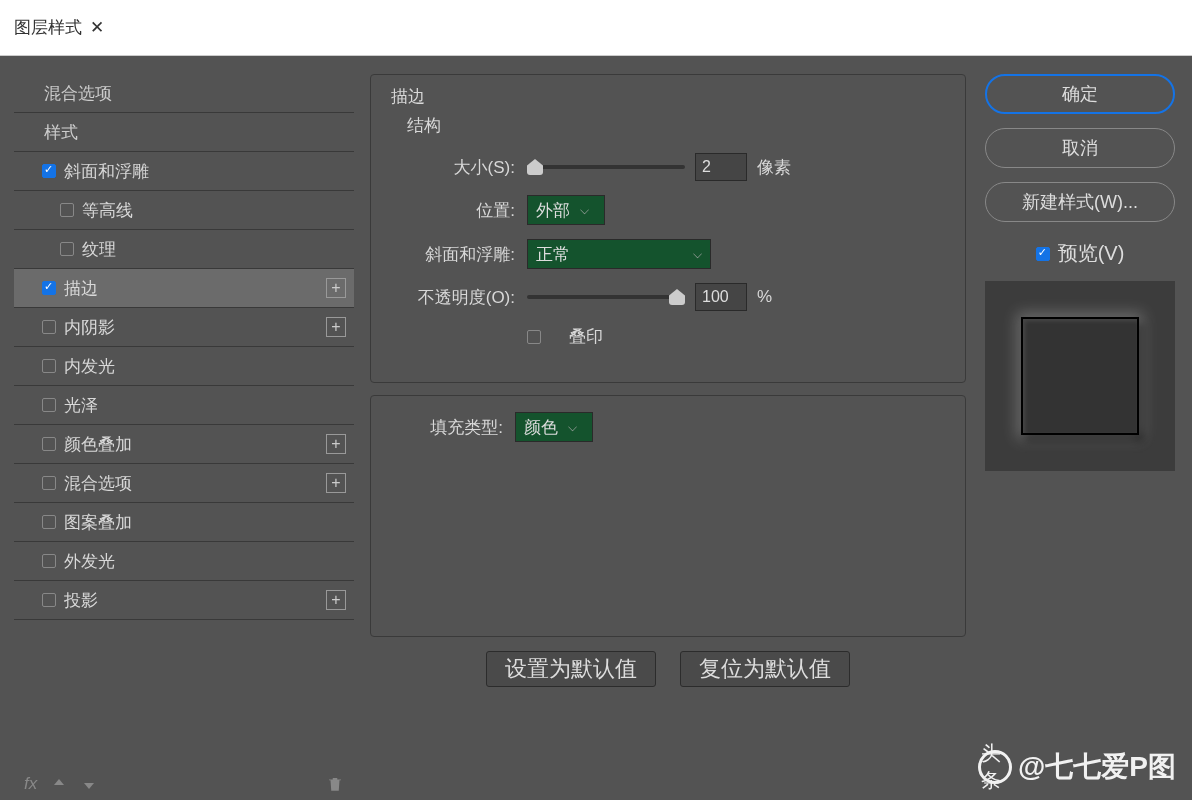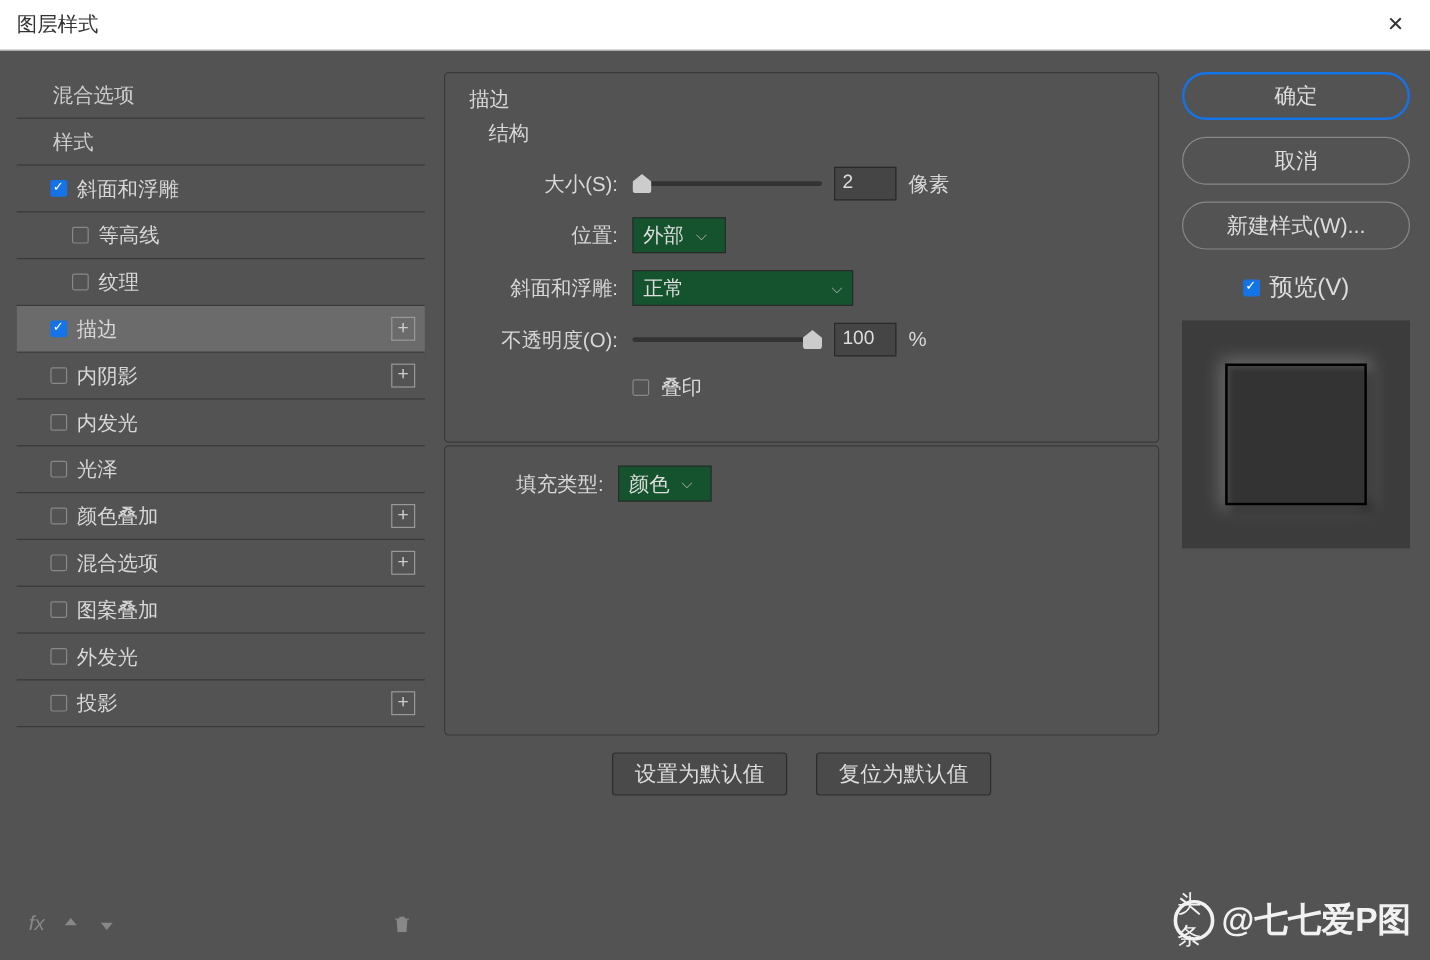--- a/index.html
+++ b/index.html
@@ -1,17 +1,17 @@
 <!DOCTYPE html>
 <html><head>
 <meta charset="utf-8">
 <style>
 * { margin:0; padding:0; box-sizing:border-box; font-family:"Microsoft YaHei",sans-serif; }
 body { background:#535353; width:1192px; height:800px; overflow:hidden; position:relative; }
-.titlebar { background:#fff; height:42px; display:flex; align-items:center; padding:0 14px; justify-content:space-between; border-bottom:1px solid #ccc; }
+.titlebar { background:#fff; height:56px; display:flex; align-items:center; padding:0 14px; border-bottom:1px solid #ccc; }
 .titlebar span { color:#333; font-size:17px; }
 .close-x { font-size:22px; color:#555; cursor:pointer; padding:4px 8px; }
 .body { display:flex; height:758px; padding:18px 14px 10px 14px; gap:16px; }
 .left { width:340px; display:flex; flex-direction:column; }
 .style-list { flex:1; background:#535353; }
 .style-list .item { height:39px; display:flex; align-items:center; padding:0 8px 0 30px; border-bottom:1px solid #393939; color:#d8d8d8; font-size:17px; position:relative; }
 .style-list .item.header { padding-left:30px; color:#ccc; }
 .style-list .item.sub { padding-left:46px; }
 .style-list .item.selected { background:#6b6b6b; }
 .style-list .item .cb { position:absolute; left:28px; width:14px; height:14px; border:1px solid #888; border-radius:2px; }
@@ -33,24 +33,24 @@
 .row .lbl { width:130px; text-align:right; margin-right:12px; color:#d8d8d8; }
 .slider { position:relative; width:158px; height:4px; background:#333; border-radius:2px; margin-right:10px; }
 .slider .thumb { position:absolute; top:-6px; width:16px; height:16px; background:#ccc; border-radius:3px; clip-path:polygon(50% 0,100% 40%,100% 100%,0 100%,0 40%); }
 .numbox { width:52px; height:28px; background:#454545; border:1px solid #2a2a2a; color:#ddd; text-align:left; padding:0 6px; font-size:16px; }
 .unit { margin-left:10px; }
 .select { height:30px; background:#14532d; border:1px solid #2a2a2a; display:flex; align-items:center; padding:0 8px; color:#ddd; gap:10px; cursor:pointer; }
 .select .chev { font-size:12px; color:#aaa; }
 .cb2 { width:14px; height:14px; border:1px solid #888; border-radius:2px; position:relative; }
 .cb2.checked { background:#1473e6; border-color:#1473e6; }
 .cb2.checked::after { content:"✓"; color:#fff; font-size:11px; position:absolute; top:-2px; left:1px; }
-.panel2 { border:1px solid #3a3a3a; border-radius:4px; padding:16px 14px 180px 14px; color:#d8d8d8; font-size:17px; margin-top:2px; }
+.panel2 { border:1px solid #3a3a3a; border-radius:4px; padding:16px 14px 180px 14px; color:#d8d8d8; font-size:17px; margin-top:12px; }
 .color-swatch { width:56px; height:32px; background:#000; border:1px solid #222; cursor:pointer; }
 .btn-row { display:flex; justify-content:center; gap:24px; margin-top:14px; }
-.btn { height:36px; padding:0 18px; background:#4a4a4a; border:1px solid #2c2c2c; color:#ddd; font-size:18px; border-radius:3px; display:flex; align-items:center; cursor:pointer; }
+.btn { height:36px; padding:0 18px; background:#4a4a4a; border:1px solid #2c2c2c; color:#ddd; font-size:22px; border-radius:3px; display:flex; align-items:center; cursor:pointer; }
 .right { width:196px; display:flex; flex-direction:column; gap:14px; align-items:center; }
 .pill { width:190px; height:40px; border:1px solid #888; border-radius:20px; display:flex; align-items:center; justify-content:center; color:#ddd; font-size:18px; cursor:pointer; }
 .pill.primary { border:2px solid #1473e6; }
 .preview-row { display:flex; align-items:center; gap:8px; margin-top:4px; }
 .preview-box { width:190px; height:190px; background:#3c3c3c; display:flex; align-items:center; justify-content:center; }
 .preview-inner { width:118px; height:118px; background:#333; box-shadow:0 0 14px 4px rgba(255,255,255,0.25), 4px 6px 8px rgba(0,0,0,0.7), inset 2px 2px 4px rgba(255,255,255,0.1); border:2px solid #000; }
 .watermark { position:absolute; right:16px; bottom:14px; color:#fff; font-size:28px; font-weight:bold; display:flex; align-items:center; gap:6px; opacity:0.92; }
 .watermark .ring { width:34px; height:34px; border:3px solid #fff; border-radius:50%; display:flex; align-items:center; justify-content:center; font-size:20px; font-weight:normal; }
 </style>
 </head>
@@ -165,21 +165,21 @@
         <span class="lbl">不透明度(O):</span>
         <div class="slider">
             <div class="thumb" style="left:142px"></div>
           </div>
         <input class="numbox" value="100" style="">
         <span class="unit">%</span>
       </div>
       <div class="row">
         <span class="lbl"></span>
         <span class="cb2"></span>
-        <span style="margin-left:10px">叠印</span>
+        <span style="margin-left:28px">叠印</span>
       </div>
     </div>
 
     <div class="panel2">
       <div class="row">
         <span class="lbl" style="width:118px">填充类型:</span>
         <div class="select" style="width:78px">
           <span>颜色</span>
             <span class="chev">⌵</span>
         </div>

